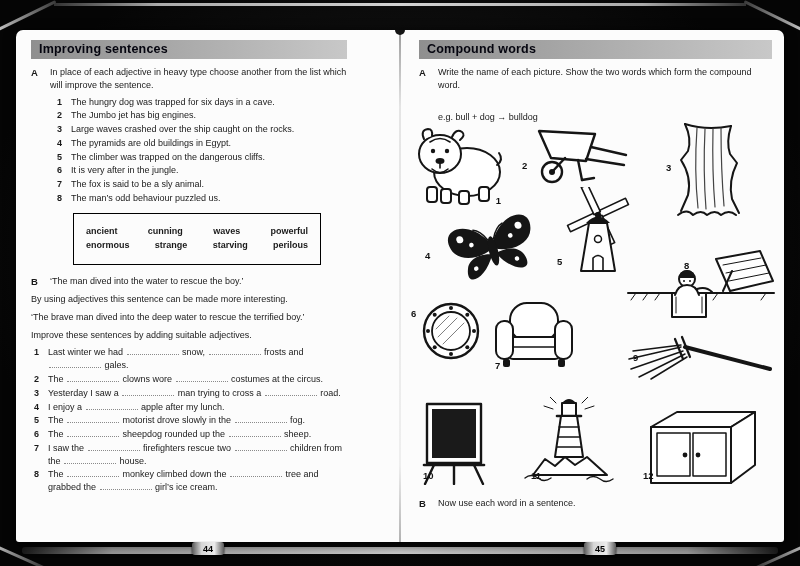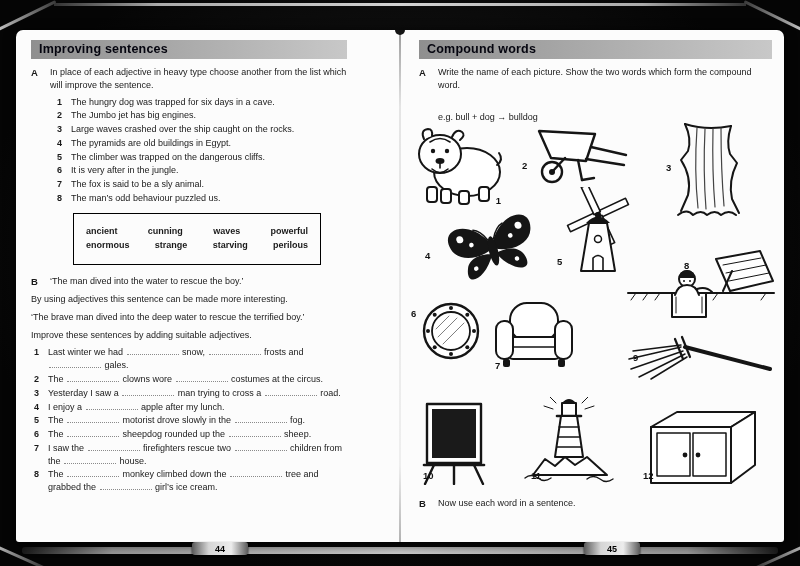--- a/index.html
+++ b/index.html
@@ -49,21 +49,21 @@
   .word-box{border:1.5px solid #000;width:248px;margin:8px 0 10px 42px;padding:10px 12px}
   .wb-row{display:flex;justify-content:space-between;font-weight:bold;margin:1.5px 0}
 
   .blank{display:inline-block;width:52px;height:8px;border-bottom:1.2px dotted #8a8a8a;margin:0 1px}
 
   .pics{position:relative;height:362px;margin-top:6px}
   .fig{position:absolute}
   .fig svg{width:100%;height:100%;display:block;stroke-linecap:round;stroke-linejoin:round}
   .fig-num{position:absolute;font-weight:bold;font-size:9.5px;color:#111}
 
-  .page-chip{position:absolute;top:542px;width:56px;height:13px;border-radius:3px;display:flex;align-items:center;
+  .page-chip{position:absolute;top:542px;width:32px;height:13px;border-radius:3px;display:flex;align-items:center;
     justify-content:center;font-weight:bold;font-size:9px;color:#000;z-index:5;box-shadow:0 1px 2px #000;
     background:linear-gradient(90deg,#5a5a5a,#d6d6d6 30%,#ececec 70%,#5a5a5a)}
   .chip-left{left:192px}
   .chip-right{left:584px}
 </style>
 </head>
 <body>
 
 <div class="photo">
   <div class="edge-top"></div>

